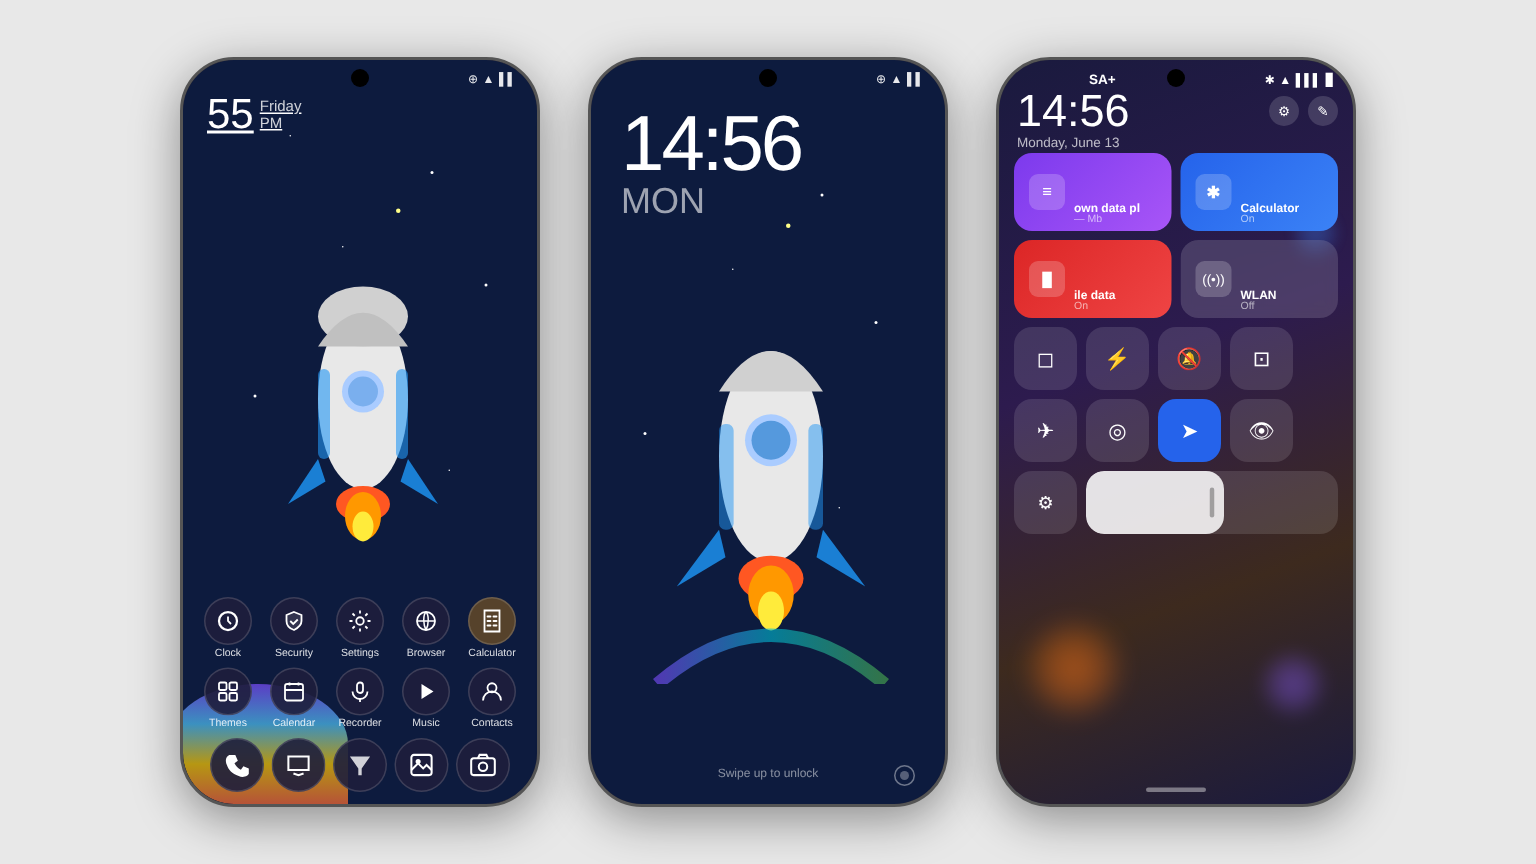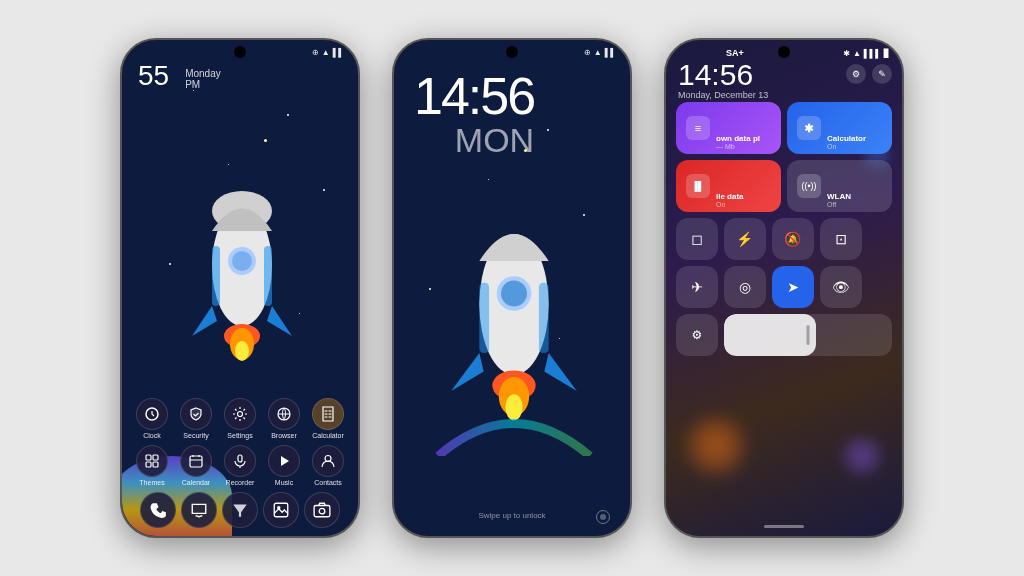--- a/index.html
+++ b/index.html
@@ -175,25 +175,24 @@
       left: 20px;
       color: white;
     }
     .phone2-time .big-time {
       font-size: 52px;
       font-weight: 200;
       line-height: 1;
       letter-spacing: -2px;
     }
     .phone2-time .date-block {
-      font-size: 34px;
+      font-size: 24px;
       font-weight: 200;
       color: rgba(255,255,255,0.6);
       line-height: 1.1;
-      text-align: right;
     }
 
     .swipe-hint {
       position: absolute;
       bottom: 16px;
       left: 50%;
       transform: translateX(-50%);
       color: rgba(255,255,255,0.5);
       font-size: 8px;
       text-align: right;
@@ -503,24 +502,24 @@
 
     <div class="status-bar">
       <div class="status-icons">
         <span class="status-icon">⊕</span>
         <span class="status-icon">▲</span>
         <span class="status-icon">▌▌</span>
       </div>
     </div>
 
     <div class="phone1-clock">
-      <div style="display:flex;align-items:flex-end;gap:16px;">
+      <div style="display:flex;align-items:center;gap:4px;text-decoration:underline;">
         <div class="min">55</div>
         <div class="day-info">
-          <div>Monday</div>
+          <div>Friday</div>
           <div>PM</div>
         </div>
       </div>
     </div>
 
     <div class="rainbow-arc"></div>
 
     <div style="position:absolute;bottom:140px;left:40px;width:160px;height:220px;">
       <svg viewBox="0 0 160 220" xmlns="http://www.w3.org/2000/svg" class="rocket-svg">
 
@@ -762,21 +761,21 @@
       <div class="icons">
         <span>✱</span>
         <span>▲</span>
         <span>▌▌▌</span>
         <span>▊</span>
       </div>
     </div>
 
     <div class="phone3-time">
       <div class="t">14:56</div>
-      <div class="d">Monday, December 13</div>
+      <div class="d">Monday, June 13</div>
     </div>
 
     <div class="phone3-top-right">
       <div class="cc-top-icon">⚙</div>
       <div class="cc-top-icon">✎</div>
     </div>
 
     <div class="control-tiles">
 
       <div class="tiles-row">

